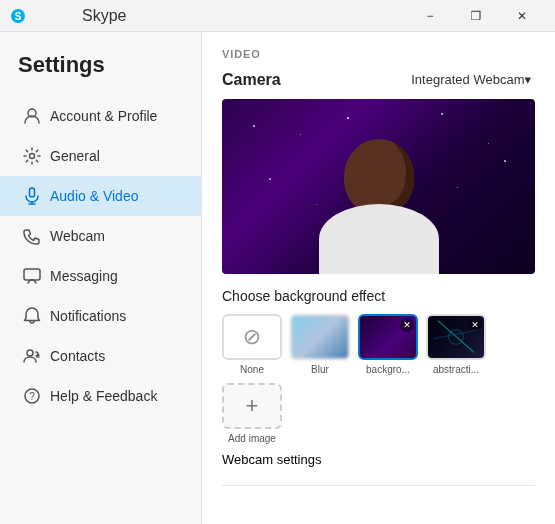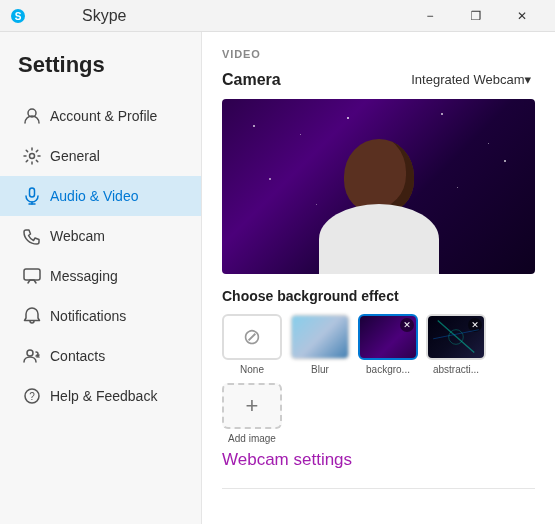--- a/index.html
+++ b/index.html
@@ -190,21 +190,21 @@
       left: 0;
     }
     .stars {
       position: absolute;
       top: 0; left: 0; right: 0; bottom: 0;
     }
 
     
     .bg-effect-title {
       font-size: 14px;
-      font-weight: 700;
+      font-weight: 400;
       color: #222;
       margin-bottom: 10px;
     }
     .bg-options {
       display: flex;
       gap: 8px;
       margin-bottom: 6px;
       flex-wrap: wrap;
     }
     .bg-option {
@@ -253,22 +253,22 @@
       border-radius: 50%;
       display: flex;
       align-items: center;
       justify-content: center;
       color: #fff;
       font-size: 9px;
       cursor: pointer;
     }
 
     .webcam-link {
-      color: #a21caf;
-      font-size: 17px;
+      color: #000000;
+      font-size: 13px;
       text-decoration: none;
       cursor: pointer;
       display: inline-block;
       margin-bottom: 18px;
     }
 
     .divider {
       border: none;
       border-top: 1px solid #e5e5e5;
       margin-bottom: 14px;

